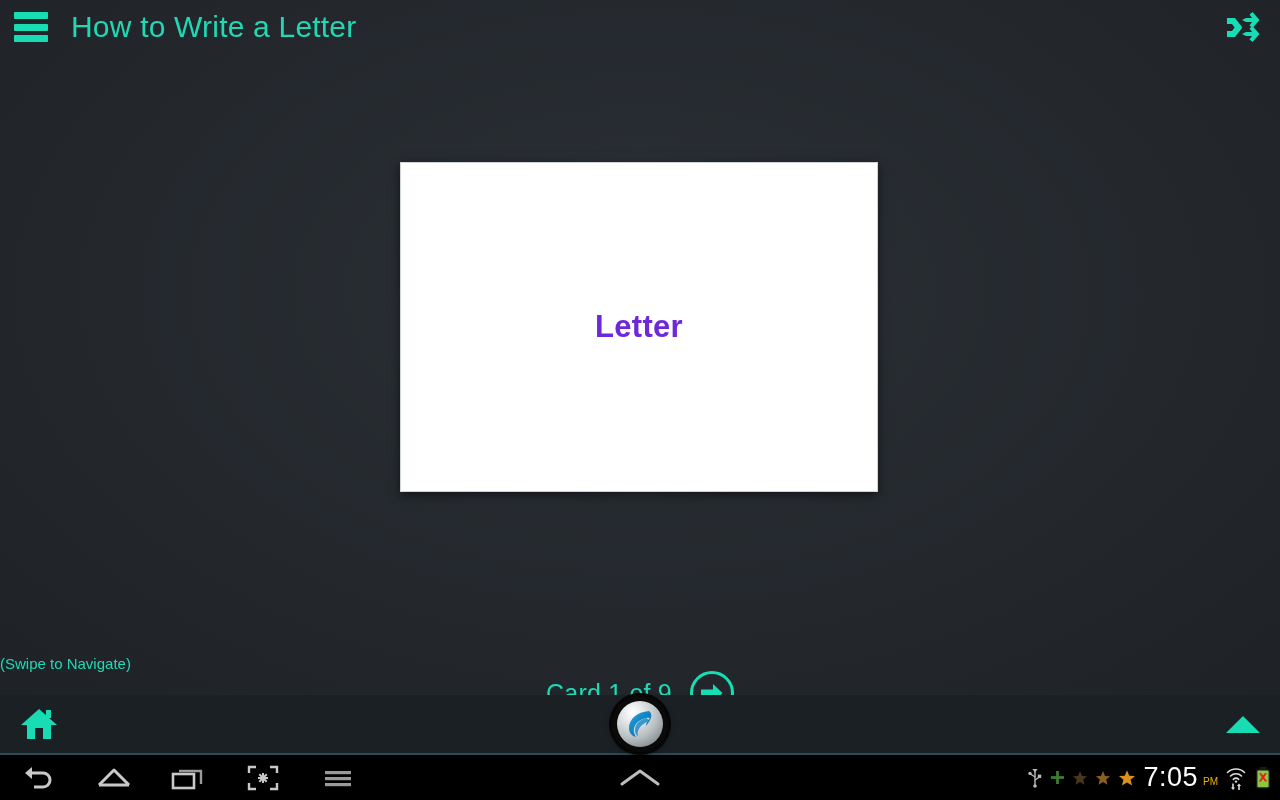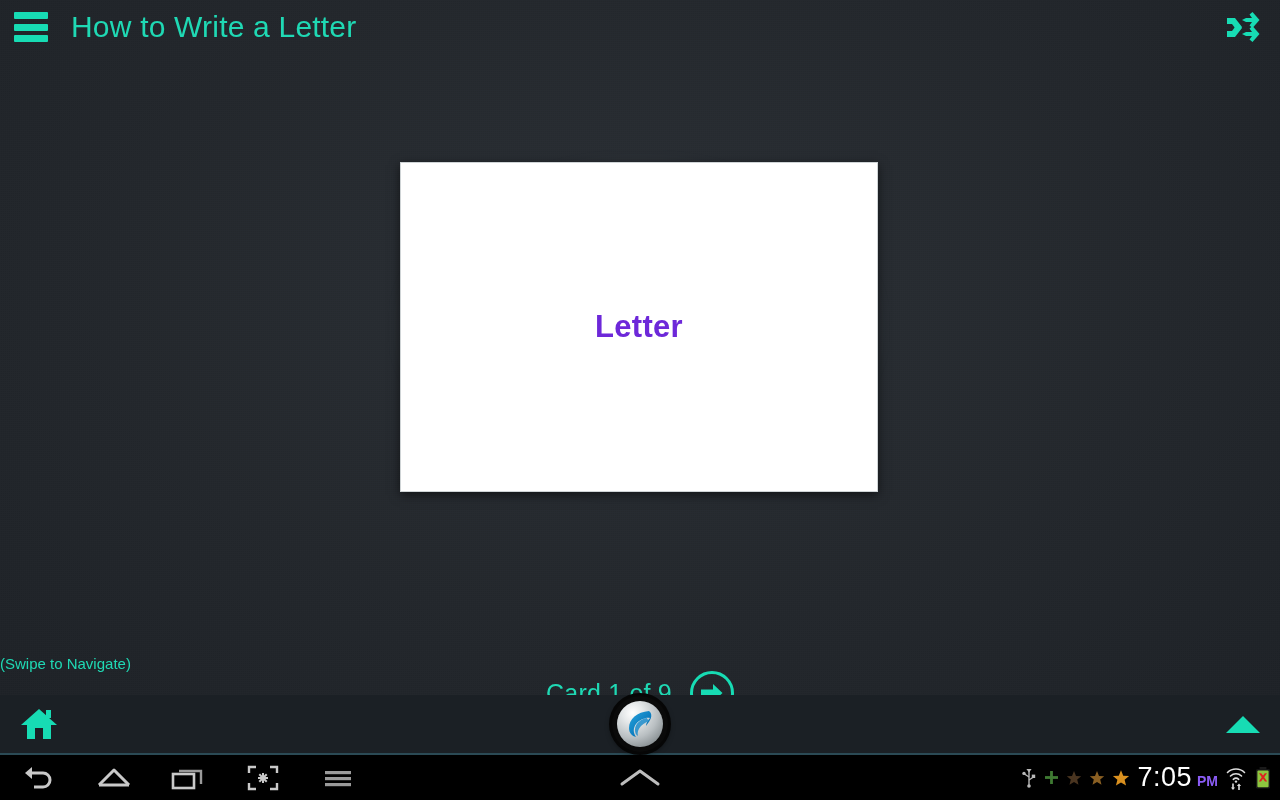--- a/index.html
+++ b/index.html
@@ -231,23 +231,23 @@
     align-items: center;
     gap: 7px;
   }
   #clock-time {
     color: #ffffff;
     font-size: 27px;
     font-weight: 300;
     letter-spacing: .5px;
   }
   #clock-ampm {
-    color: #8b5cf6;
-    font-size: 14px;
-    font-weight: 700;
+    color: #eab308;
+    font-size: 10px;
+    font-weight: 400;
     margin-left: -2px;
     margin-top: 7px;
   }
   .tray-icon { display: flex; align-items: center; }
   .star { font-size: 15px; line-height: 1; }
 </style>
 </head>
 <body>
 
 <div id="screen">

